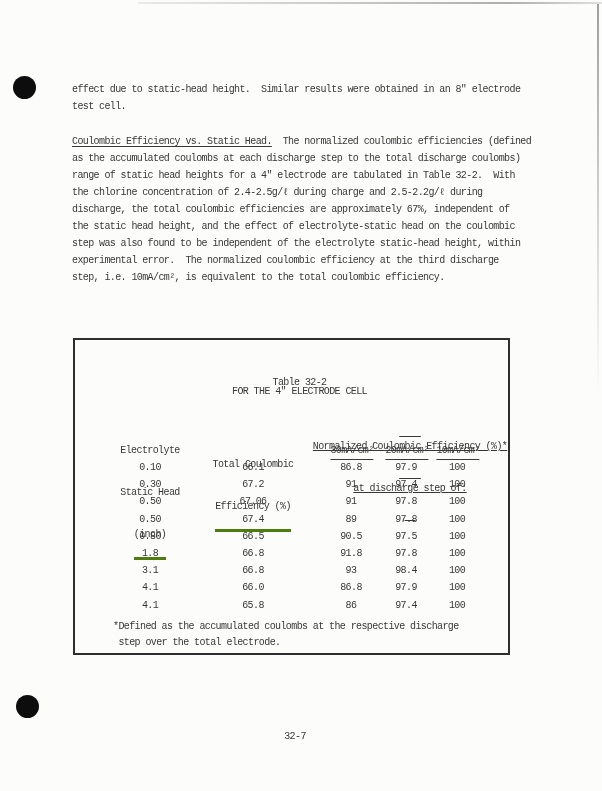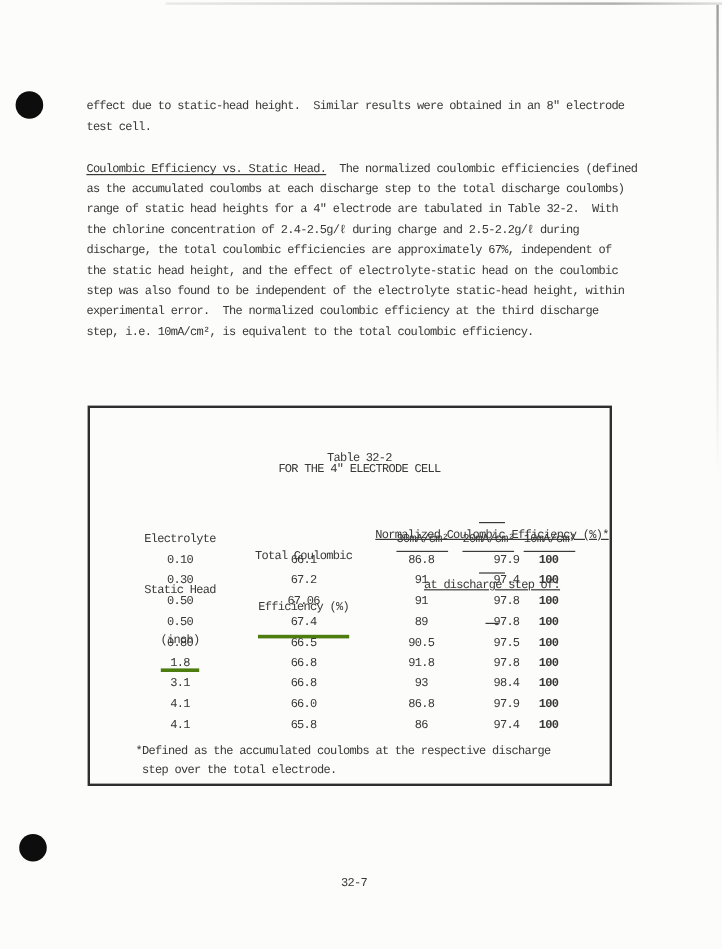--- a/index.html
+++ b/index.html
@@ -44,22 +44,22 @@
   .uline{border-bottom:3px solid #4d7c0f;padding-bottom:17px;}
   .subh{top:104px;transform:translateX(-50%);border-bottom:1px solid #3a3a3a;padding-bottom:1px;}
   .s1{left:277px;} .s2{left:332px;} .s3{left:383px;}
 
   .tbody{left:0;top:0;right:0;bottom:0;}
   .trow{position:absolute;left:0;width:100%;height:14px;line-height:14px;}
   .cell{position:absolute;text-align:center;white-space:pre;}
   .c1{left:28px;width:94px;}
   .c2{left:126px;width:104px;}
   .c3{left:239px;width:74px;}
-  .c4{left:315px;width:64px;}
-  .c5{left:350px;width:64px;font-weight:bold;}
+  .c4{left:299px;width:64px;}
+  .c5{left:350px;width:64px;}
 
   .footnote{left:38px;top:279px;}
   .footnote .tline{line-height:15.5px;height:15.5px;}
 
   .pageno{left:-6px;top:731px;width:602px;text-align:center;}
 </style>
 </head>
 <body>
 
 <div class="abs edge-top"></div>

